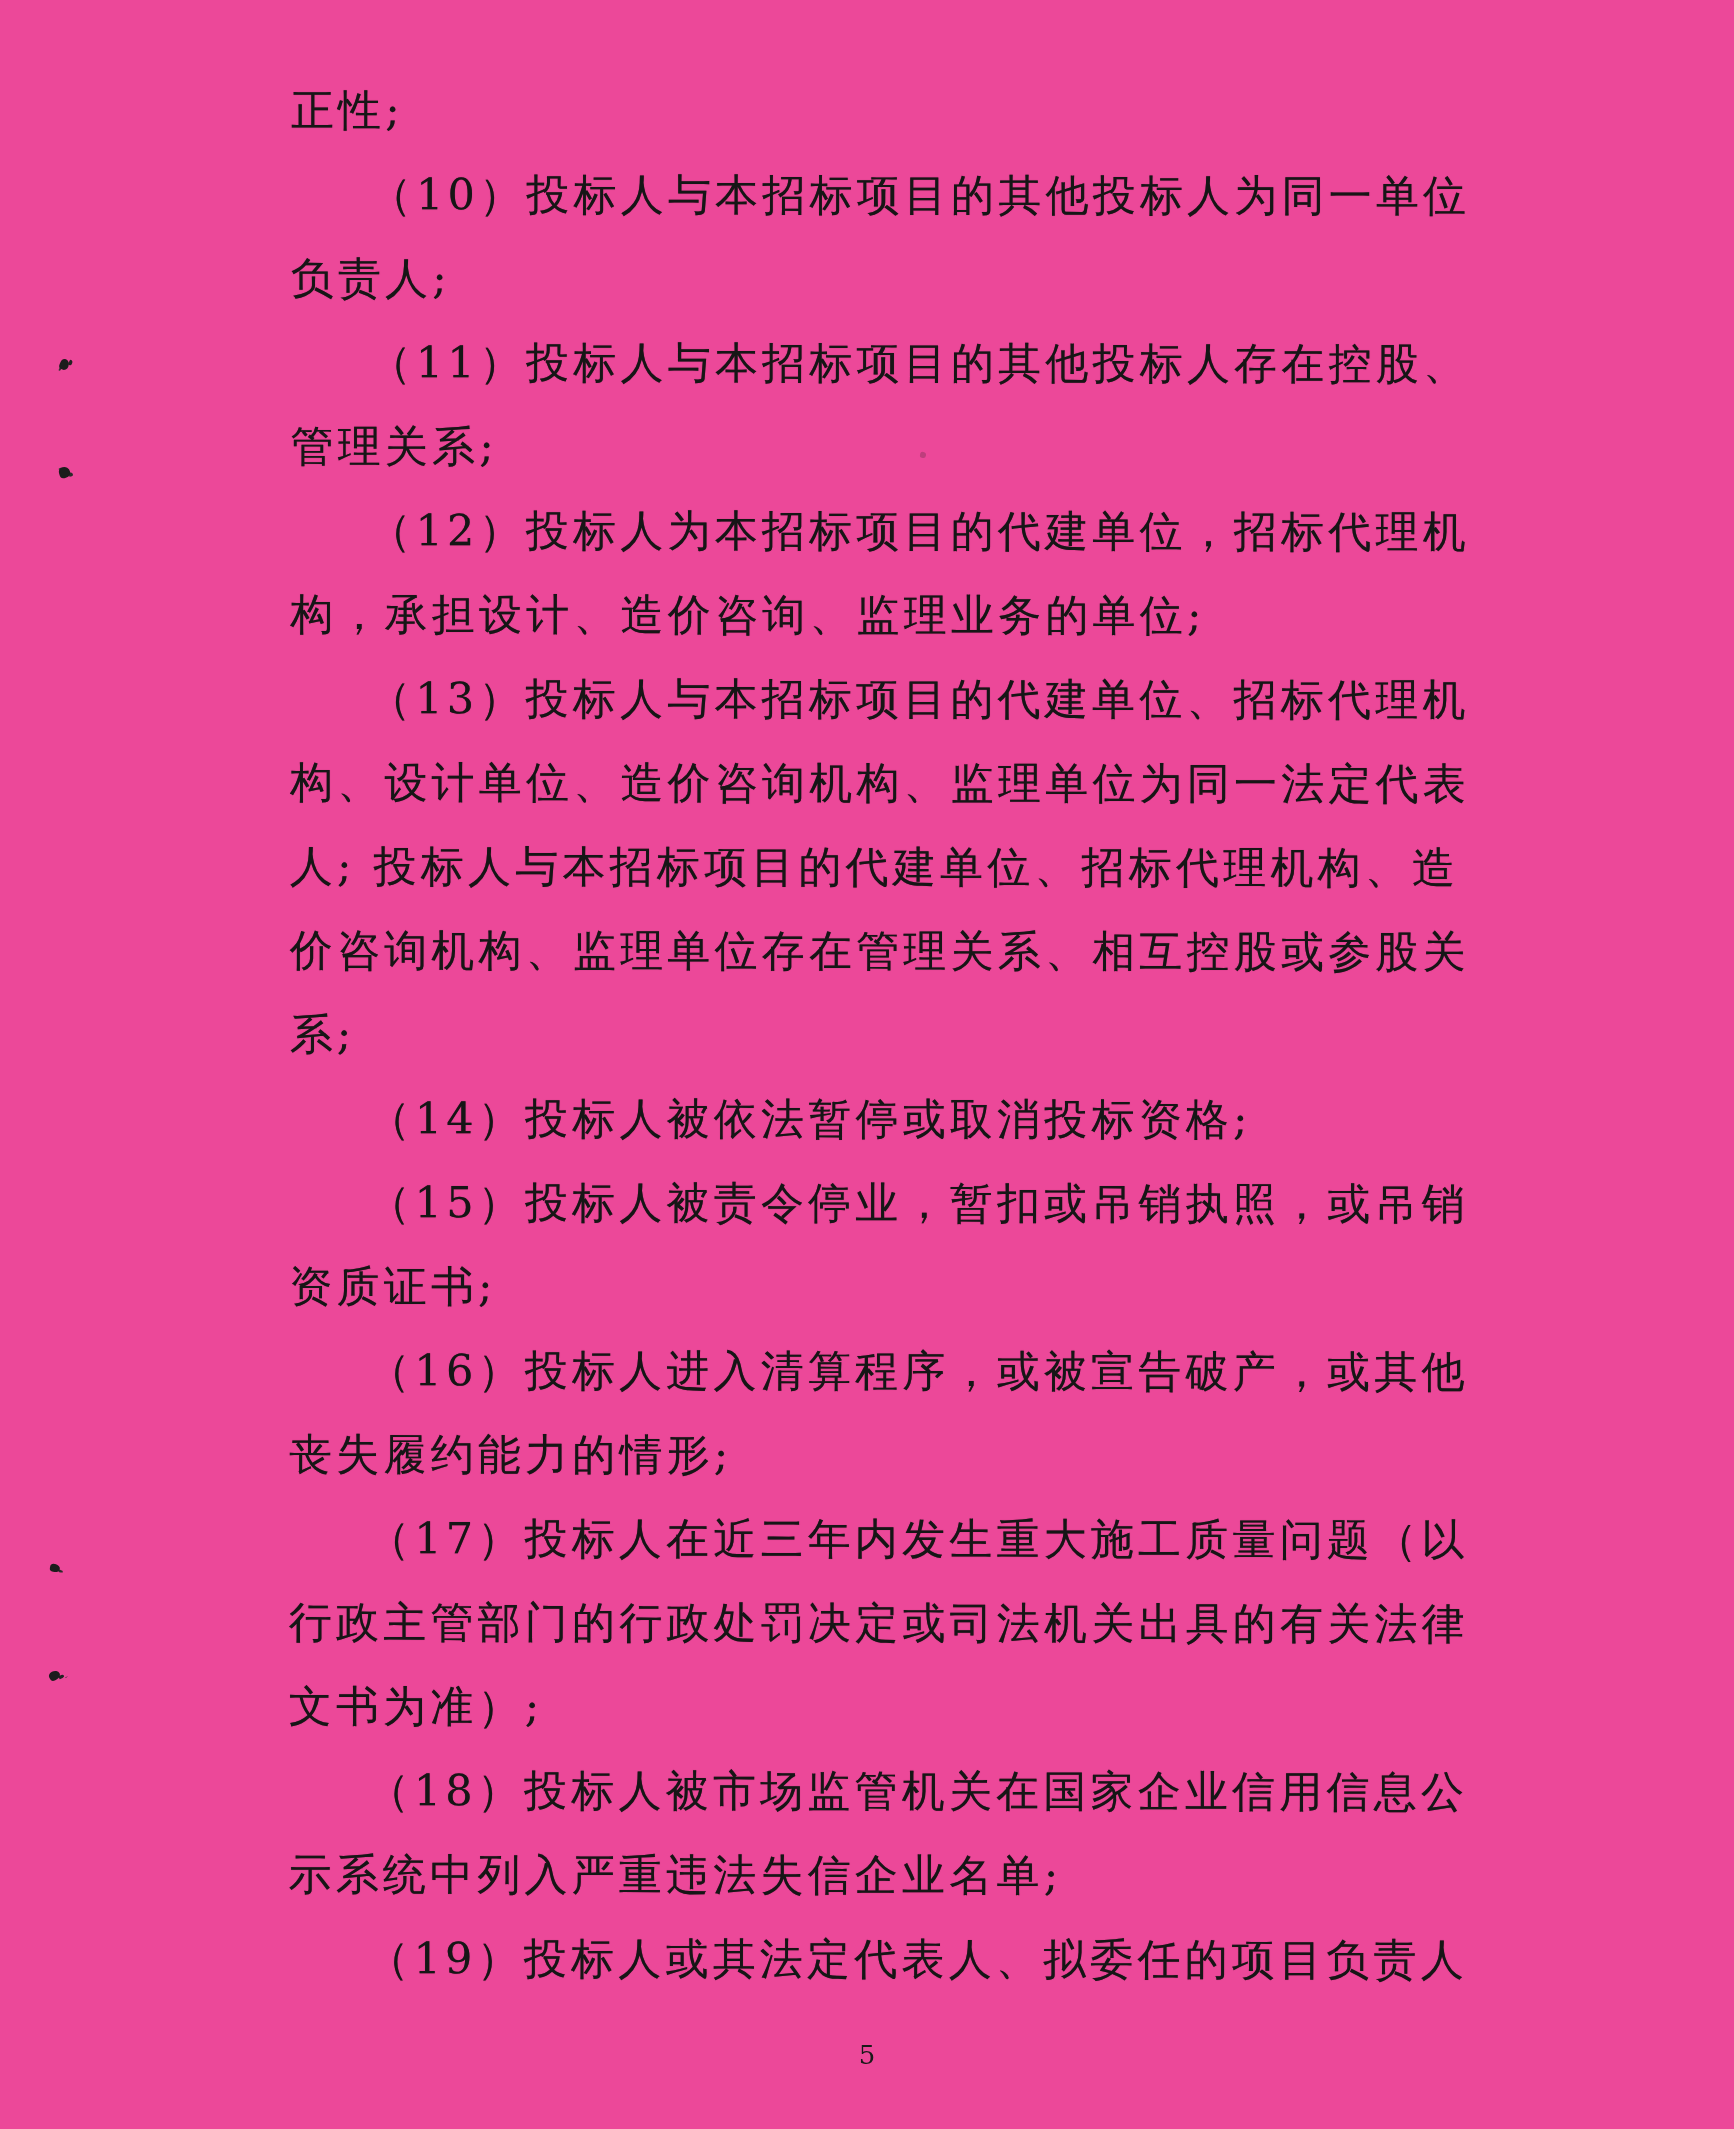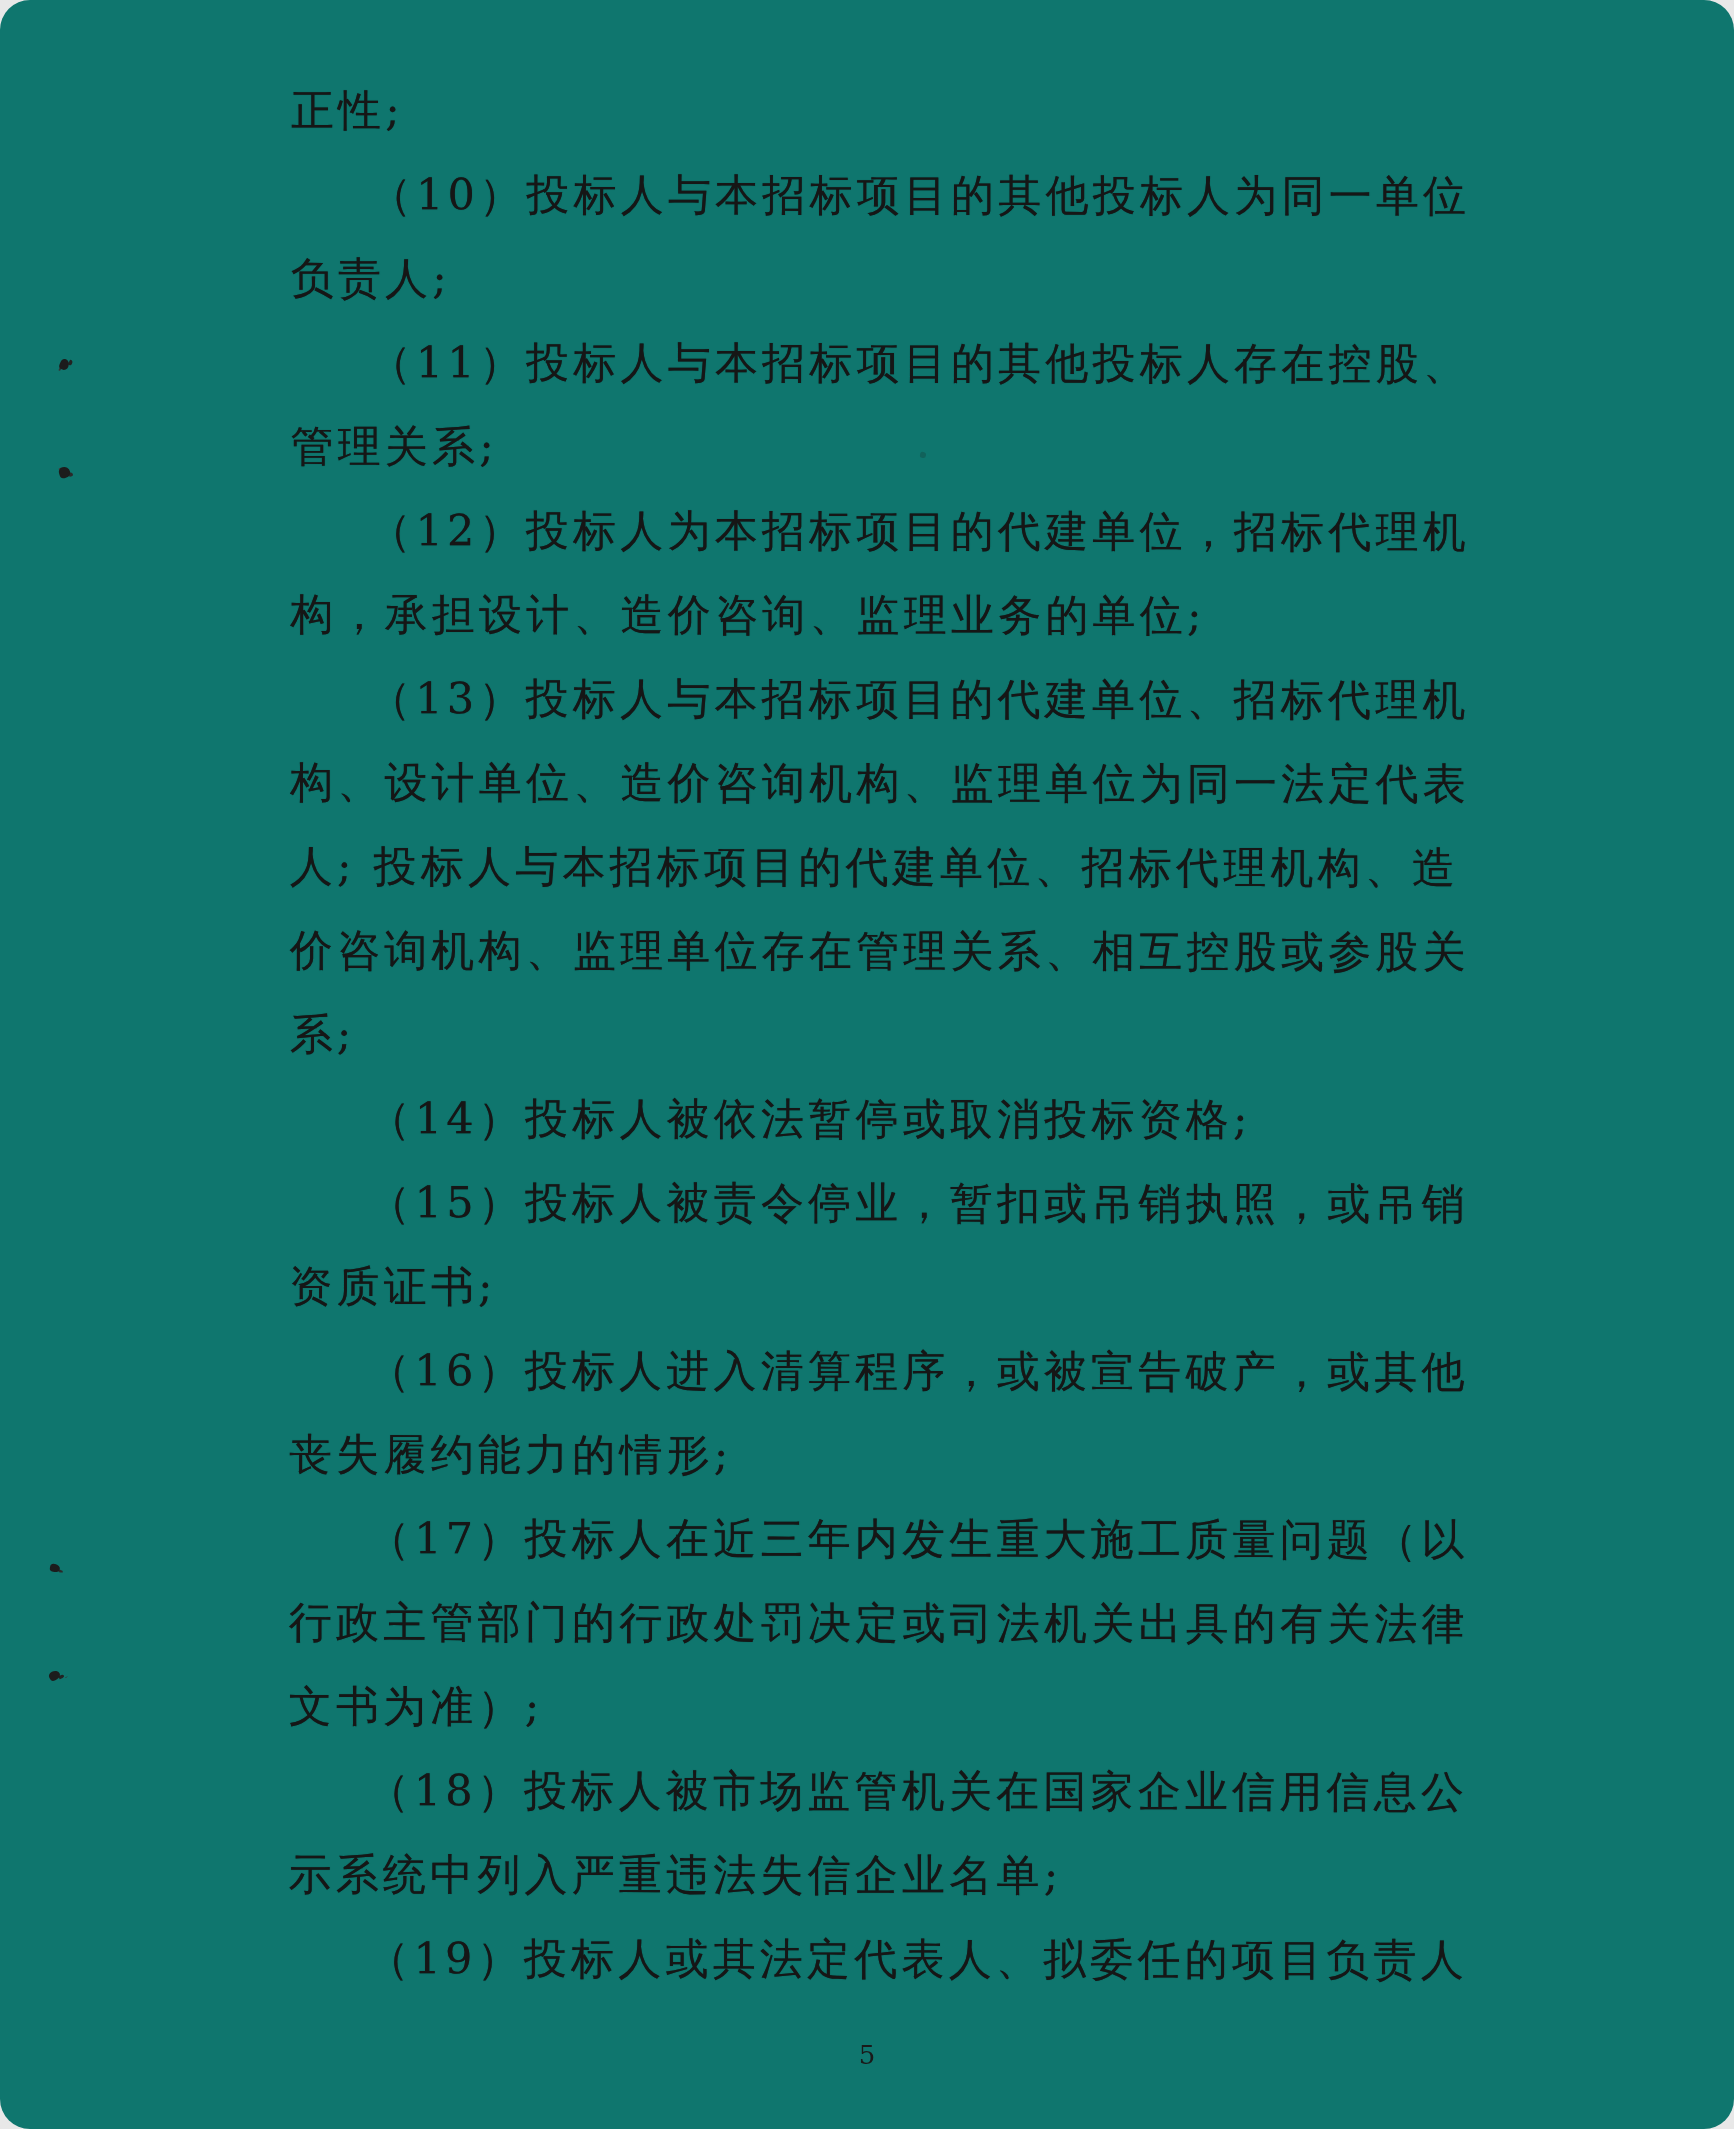--- a/index.html
+++ b/index.html
@@ -5,24 +5,23 @@
   html, body {
     margin: 0;
     padding: 0;
     background: #e8e8e8;
   }
   .page {
     position: relative;
     width: 1734px;
     height: 2129px;
     margin: 0 auto;
-    background: #0f766e;
+    background: #ec4899;
     overflow: hidden;
     font-family: "DejaVu Serif", "Liberation Serif", serif;
-    border-radius: 30px;
   }
   
   .doc-text {
     position: absolute;
     left: 291px;
     top: 68px;
     width: 1181px;
     transform: rotate(0.08deg);
     transform-origin: left top;
   }

